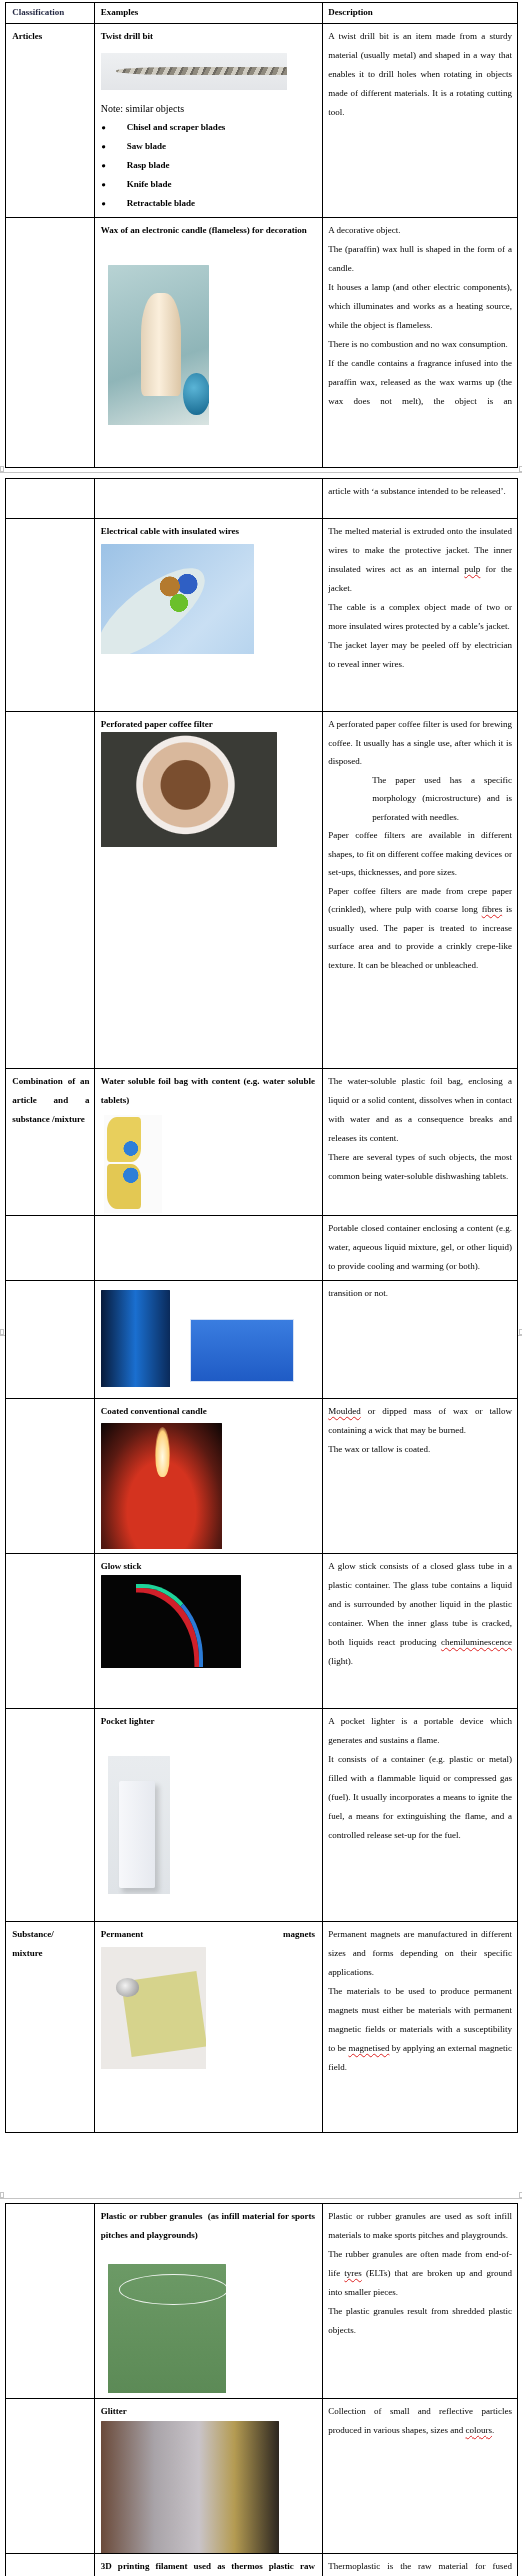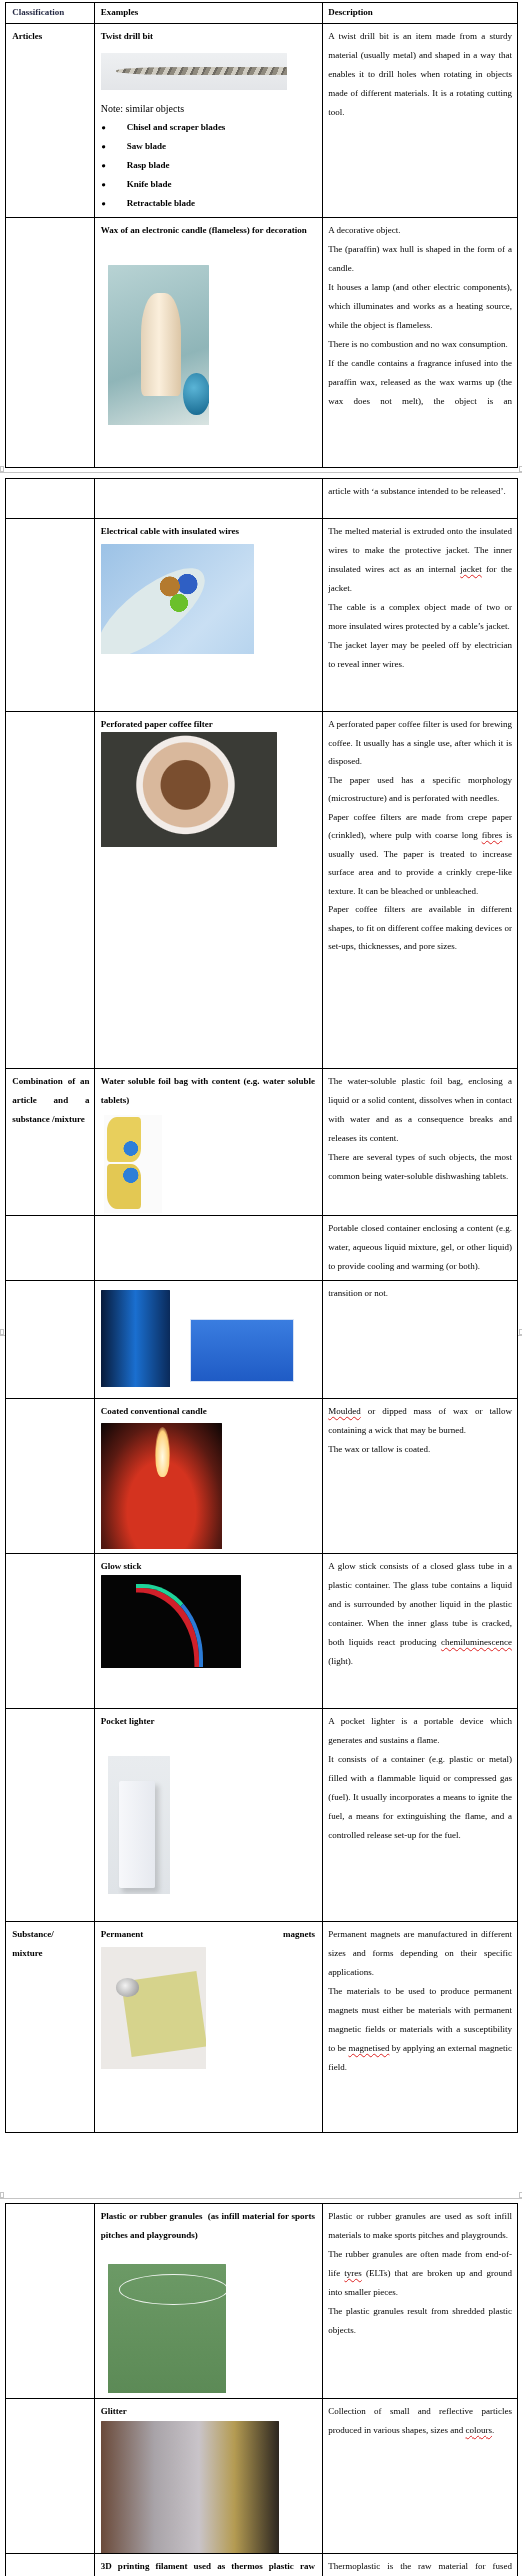--- a/index.html
+++ b/index.html
@@ -130,36 +130,36 @@
         <p>article with ‘a substance intended to be released’.</p>
       </div>
   </div>
 
   <div class="row" style="top:39px;height:193px;">
     <div class="cell c2">
       <div class="ex-title">Electrical cable with insulated wires</div>
       <div class="pic img-cable" style="left:7.7px;top:25px;width:153px;height:110px;"></div>
     </div>
     <div class="cell c3 desc">
-      <p><span>The melted material is extruded onto the insulated wires to make the protective jacket. The inner insulated wires act as an internal</span> <span class="spell">jacket</span><span> for the jacket.</span></p>
+      <p><span>The melted material is extruded onto the insulated wires to make the protective jacket. The inner insulated wires act as an internal</span> <span class="spell">pulp</span><span> for the jacket.</span></p>
       <p>The cable is a complex object made of two or more insulated wires protected by a cable’s jacket.</p>
       <p>The jacket layer may be peeled off by electrician to reveal inner wires.</p>
     </div>
   </div>
 
   <div class="row" style="top:232px;height:348px;">
     <div class="cell c2">
       <div class="ex-title">Perforated paper coffee filter</div>
       <div class="pic img-coffee" style="left:7.7px;top:20px;width:176px;height:115px;"></div>
     </div>
     <div class="cell c3 desc" style="line-height:16.5px;">
       <p style="line-height:18.5px;">A perforated paper coffee filter is used for brewing coffee. It usually has a single use, after which it is disposed.</p>
-      <p style="line-height:18.5px;">The paper used has a specific morphology (microstructure) and is perforated with needles.</p>
+      <p style="line-height:18.5px;margin-left:44px;">The paper used has a specific morphology (microstructure) and is perforated with needles.</p>
+      <p style="line-height:18.5px;">Paper coffee filters are available in different shapes, to fit on different coffee making devices or set-ups, thicknesses, and pore sizes.</p>
       <p style="line-height:18.5px;"><span>Paper coffee filters are made from crepe paper (crinkled), where pulp with coarse long</span> <span class="spell">fibres</span><span> is usually used. The paper is treated to increase surface area and to provide a crinkly crepe-like texture. It can be bleached or unbleached.</span></p>
-      <p style="line-height:18.5px;">Paper coffee filters are available in different shapes, to fit on different coffee making devices or set-ups, thicknesses, and pore sizes.</p>
     </div>
   </div>
 
   <div class="row" style="top:581px;height:156px;margin-top:8px;">
     <div class="cell c1">
         <div class="cls">Combination of an article and a substance /mixture</div>
       </div>
     <div class="cell c2">
       <div class="ex-title">Water soluble foil bag with content (e.g. water soluble tablets)</div>
       <div class="pic img-tabs" style="left:10.8px;top:46px;width:58px;height:98px;"></div>

